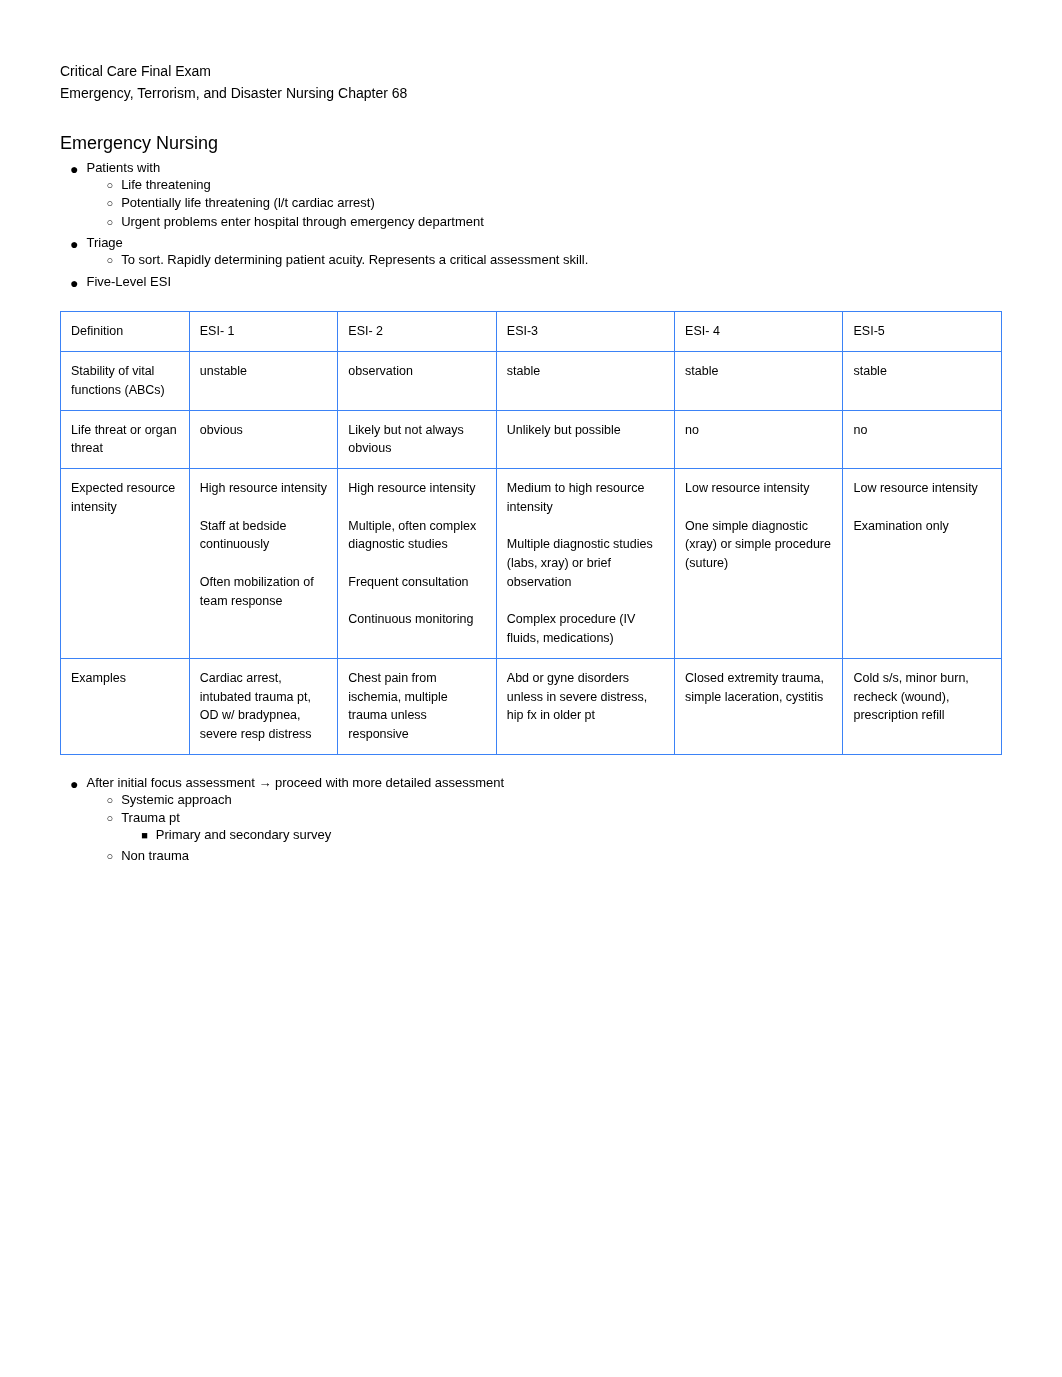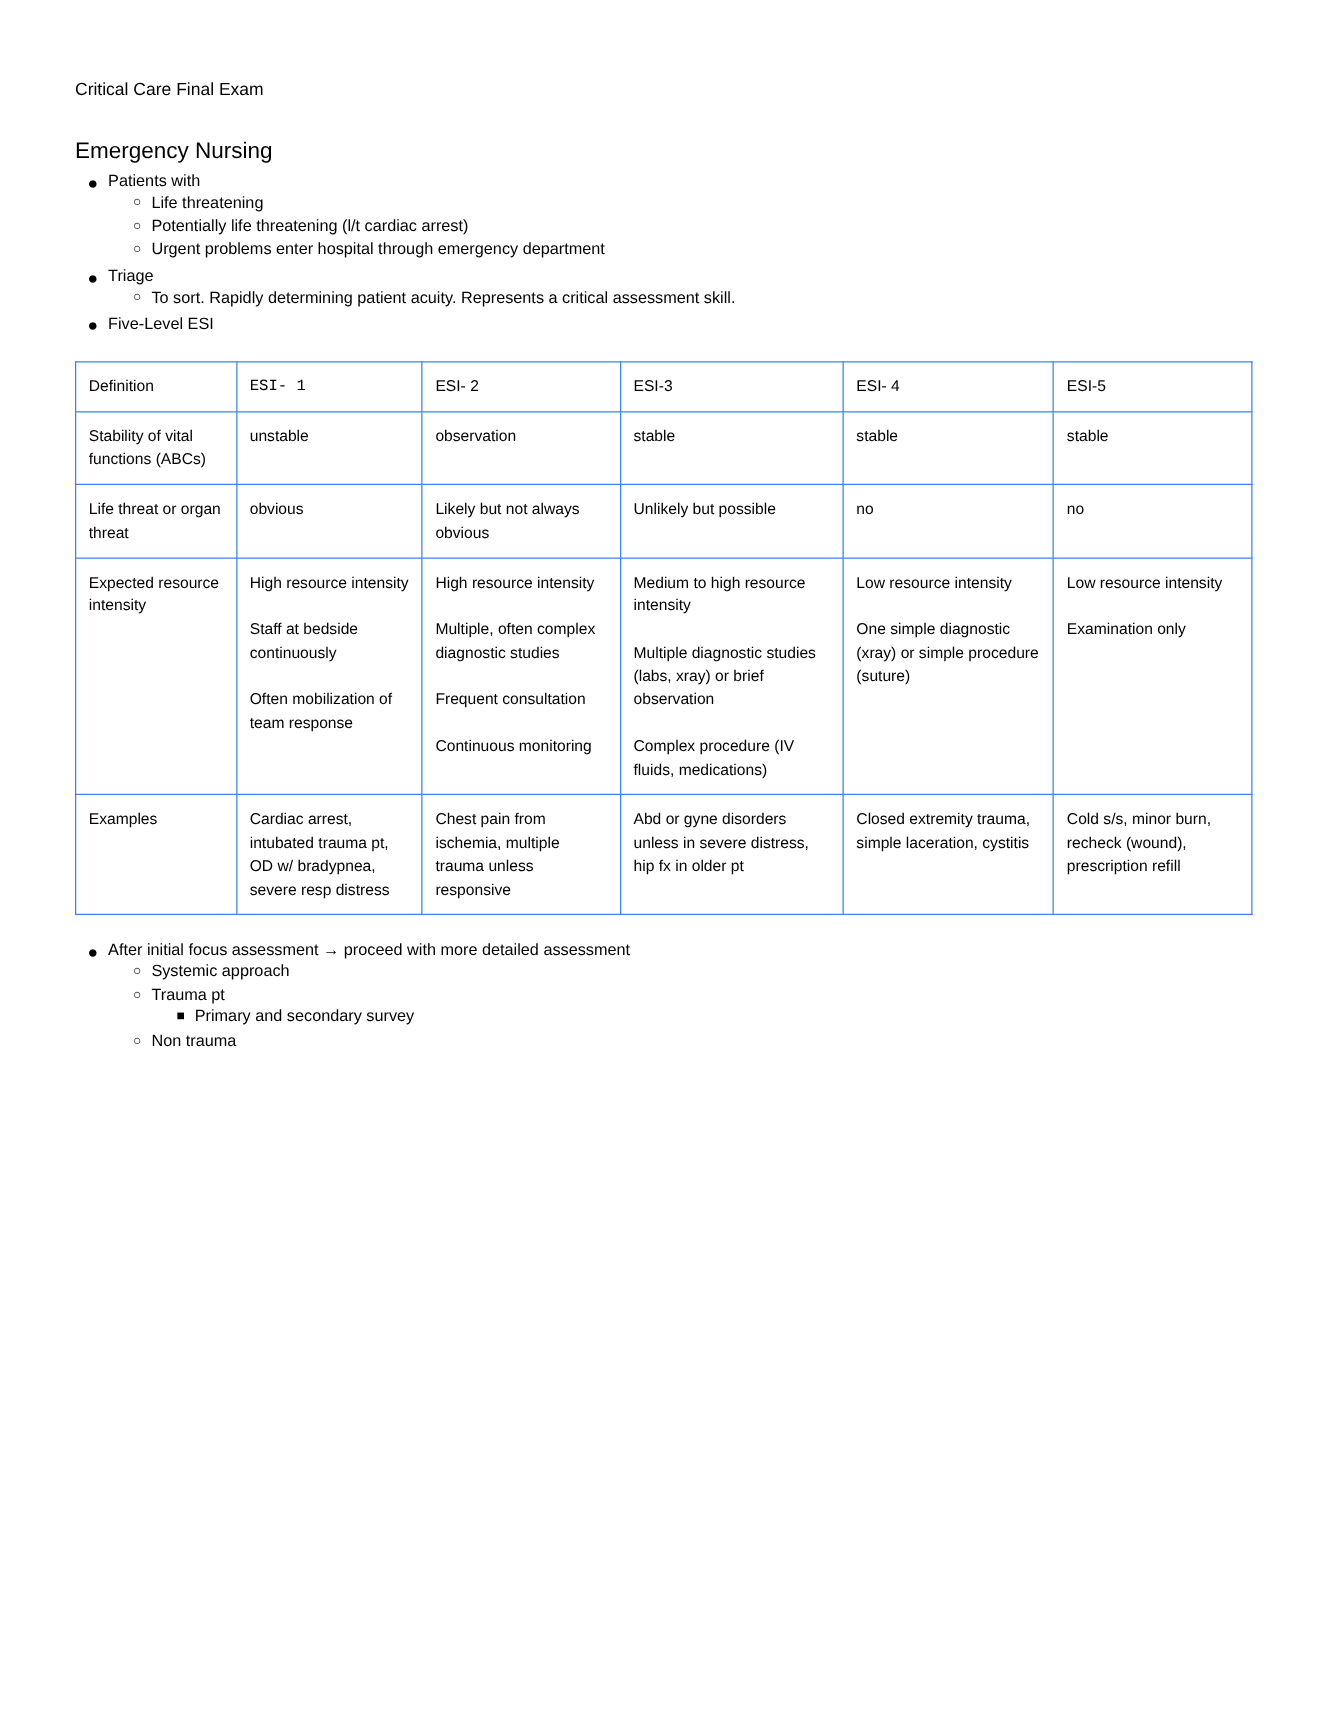--- a/index.html
+++ b/index.html
@@ -83,35 +83,36 @@
     .esi-table td {
       border: 1px solid #3b82f6;
       padding: 10px 10px;
       vertical-align: top;
       line-height: 1.5;
     }
     .esi-table tr:first-child td {
       font-weight: normal;
     }
     .col-def { width: 13%; }
-    .col-esi1 { width: 15%; font-family: Liberation Mono, monospace; }
+    .col-esi1 { width: 15%; }
     .col-esi2 { width: 16%; }
     .col-esi3 { width: 18%; }
     .col-esi4 { width: 17%; }
     .col-esi5 { width: 16%; }
 
     .after-section {
       margin-top: 18px;
     }
   </style>
 </head>
 <body>
 
 <div class="page-title">
   <div class="title-line">Critical Care Final Exam</div>
+  <div class="title-line">Emergency, Terrorism, and Disaster Nursing Chapter 68</div>
 </div>
 
 <div>
   <div class="section-heading">Emergency Nursing</div>
   <ul class="bullet-list">
     <li>
       <span class="bullet-dot">●</span>
       <div>
         <span>Patients with</span>
         <ul class="sub-list">

